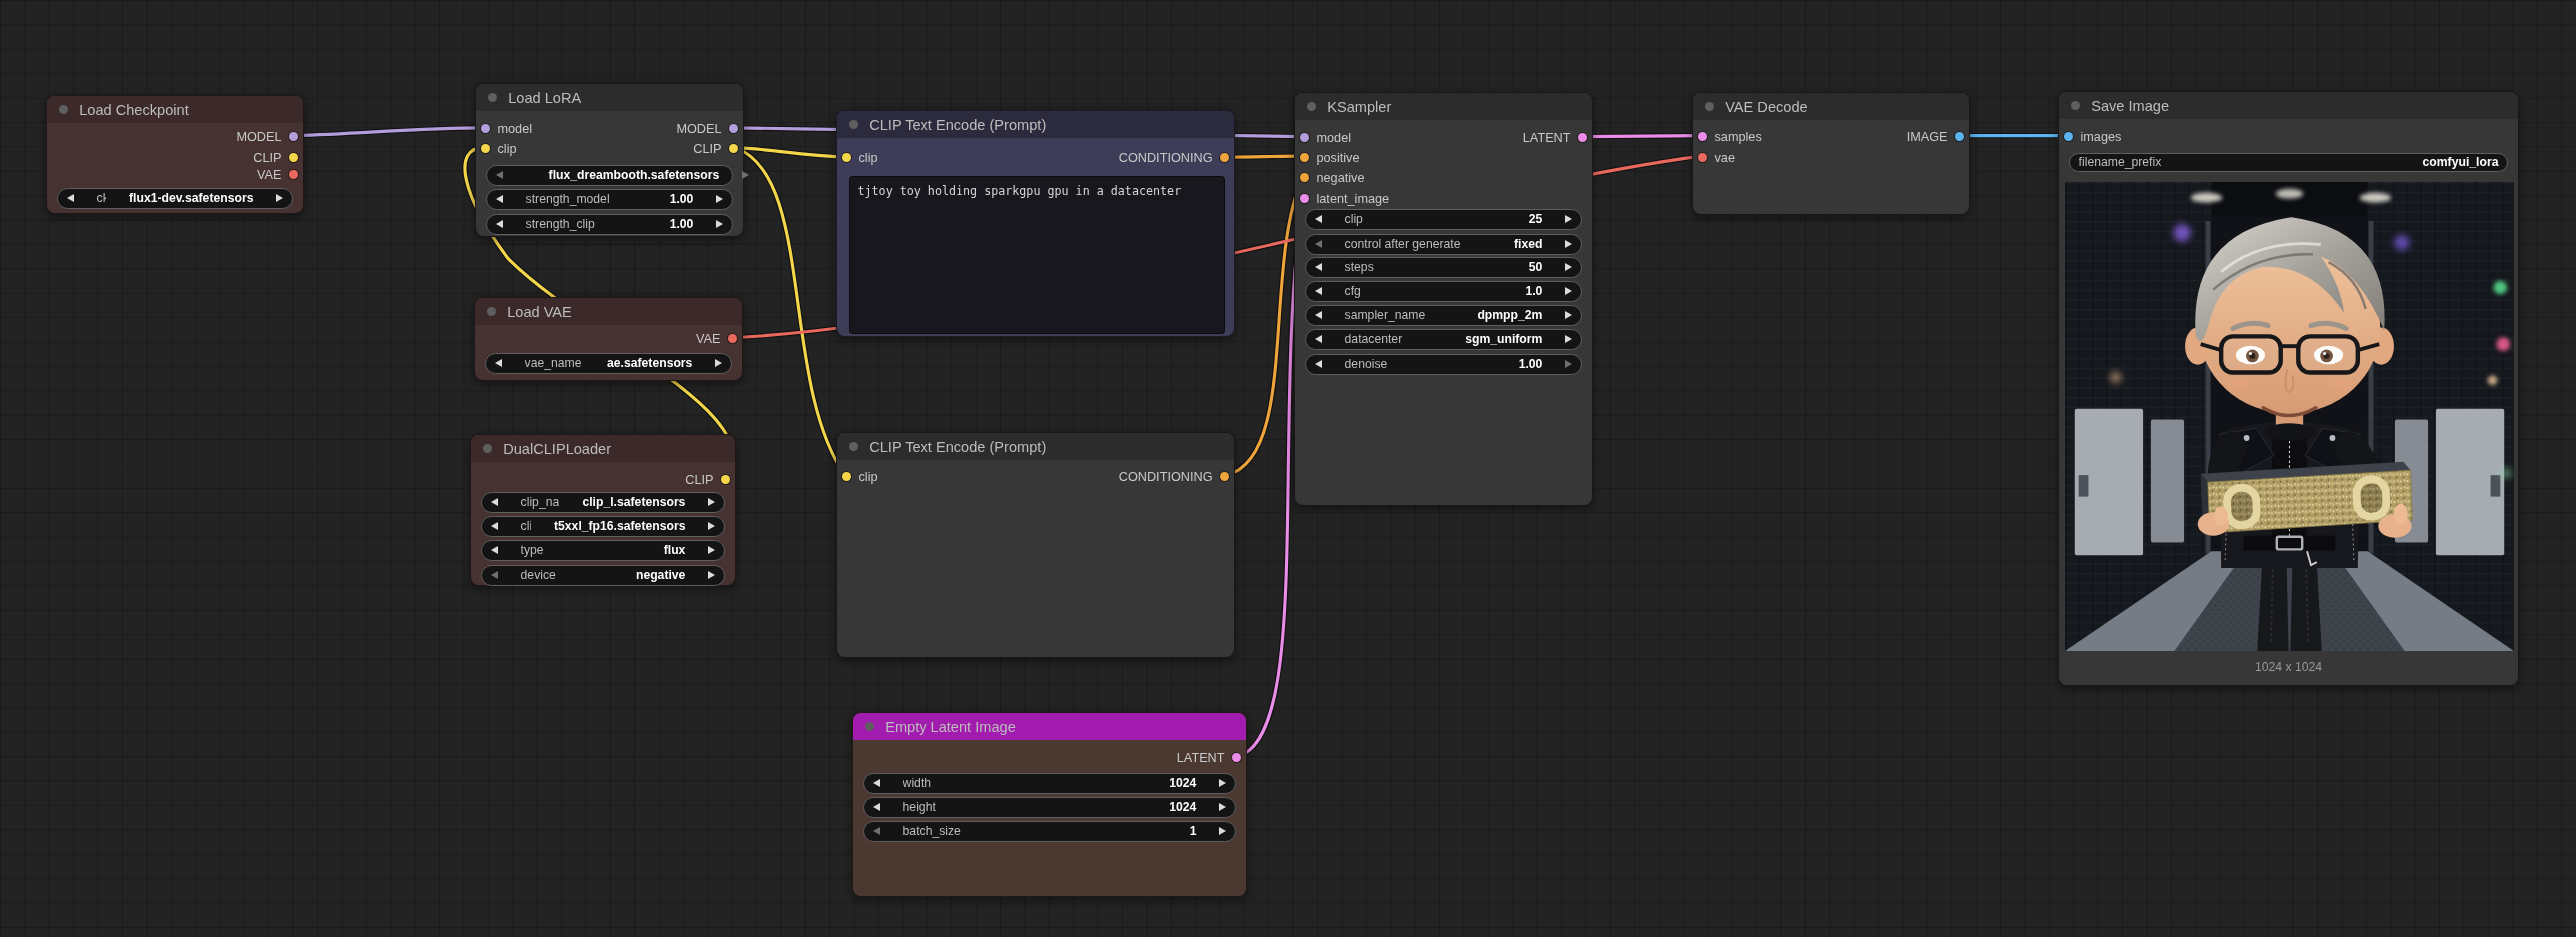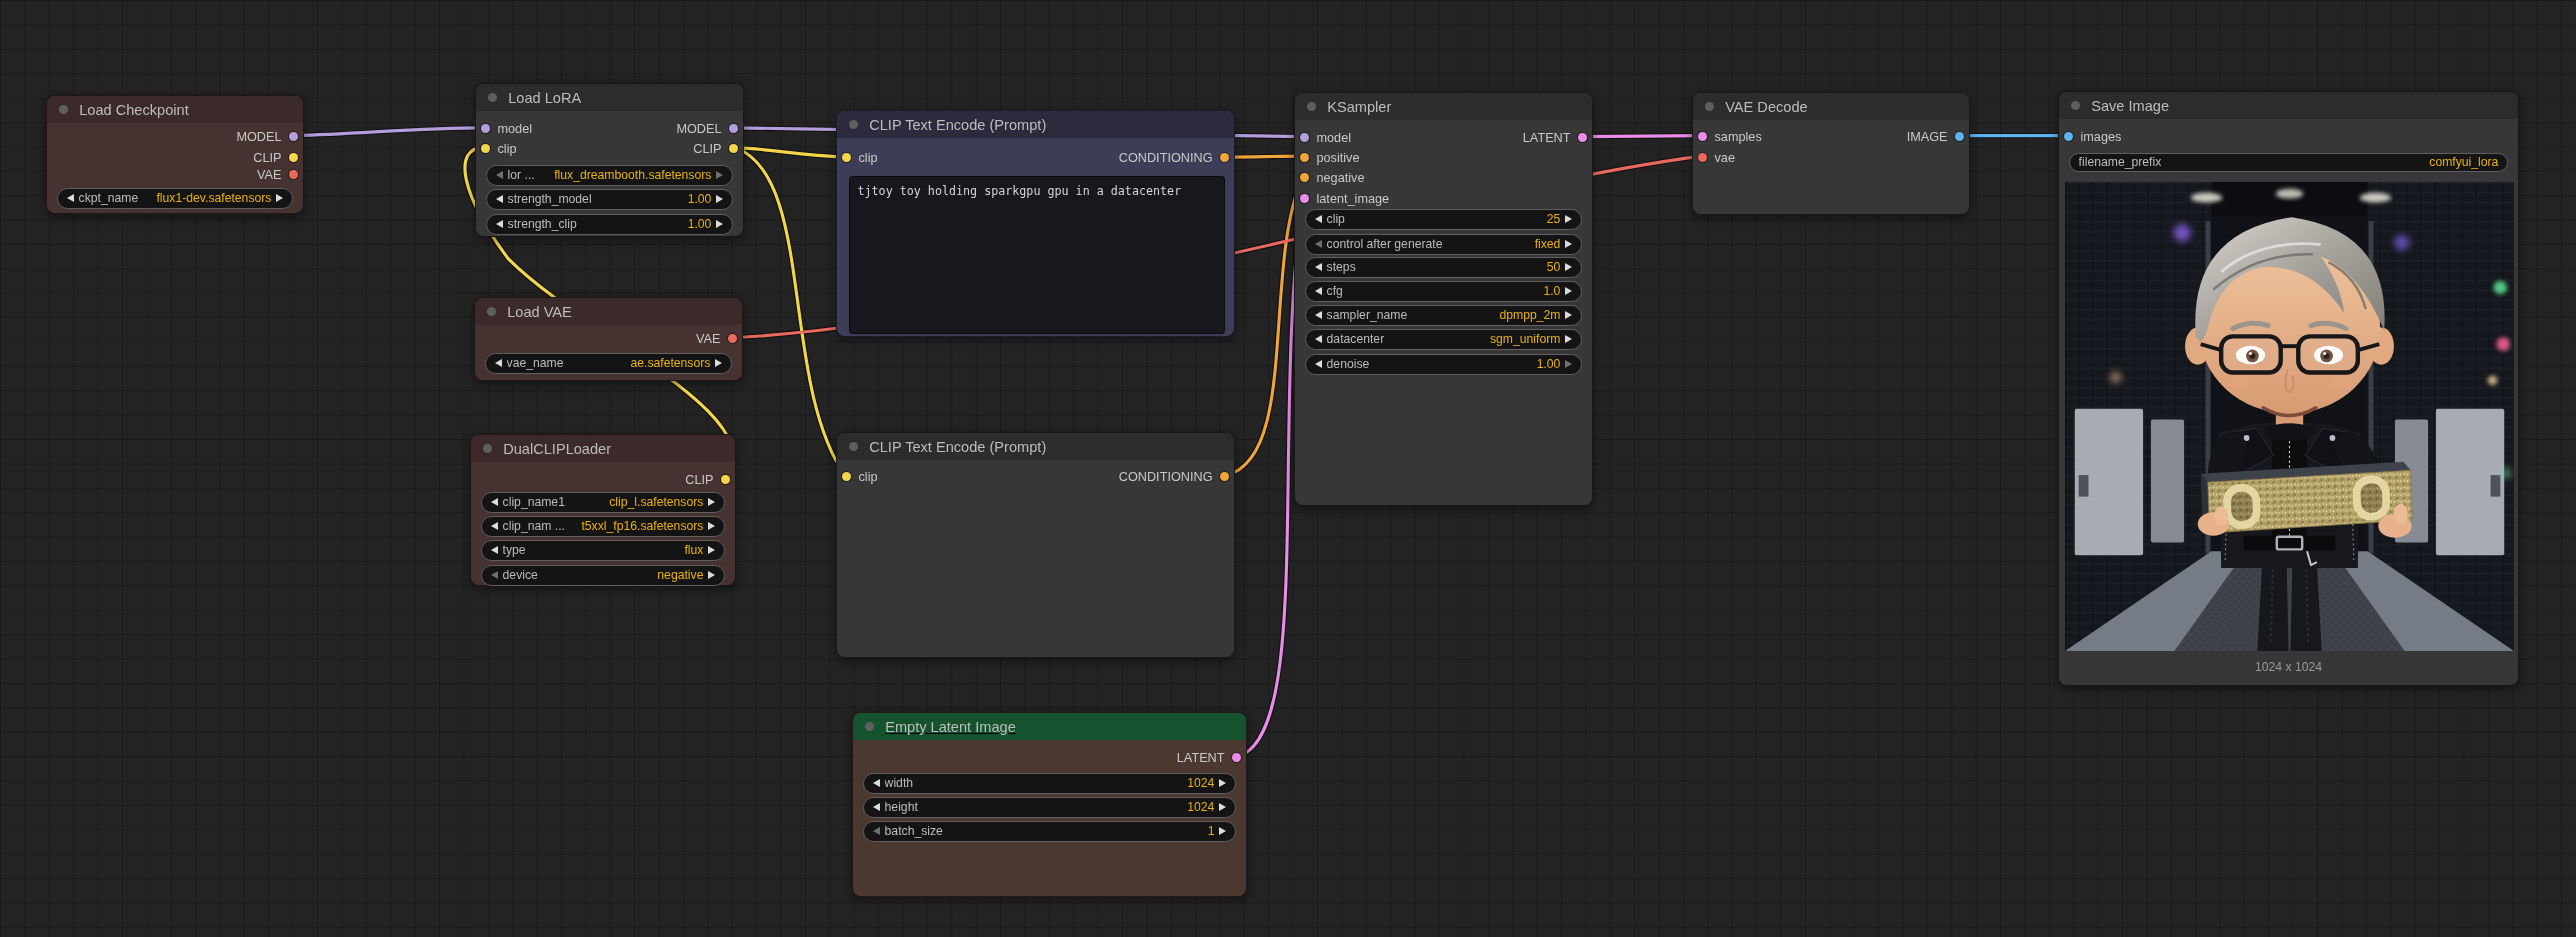--- a/index.html
+++ b/index.html
@@ -18,45 +18,45 @@
     position:absolute; z-index:2;
     border-radius:8.8px;
     border:1px solid rgba(0,0,0,.55);
     box-shadow:0 2.9px 9.8px rgba(0,0,0,.45);
   }
   .node.std   { background:#373737; }
   .node.std .titlebar   { background:#2c2c2c; }
   .node.maroon{ background:#463231; }
   .node.maroon .titlebar{ background:#3c2929; }
   .node.brown { background:#4b3931; }
-  .node.brown .titlebar { background:#14532d;text-decoration:underline; }
+  .node.brown .titlebar { background:#a21caf; }
   .node.blue  { background:#3d3d57; }
   .node.blue .titlebar  { background:#2b2b3d; }
   .titlebar{
     position:absolute; left:0; right:0; top:0; height:27px;
     border-radius:7.8px 7.8px 0 0;
     display:flex; align-items:center; gap:10.7px; padding-left:11.7px;
   }
   .collapse-dot{ width:9.8px; height:9.8px; border-radius:50%; background:#5f5f5f; flex:0 0 auto; }
   .title{ font-size:14.6px; color:#bdbdbd; white-space:nowrap; }
   .slot{ position:absolute; height:17.6px; display:flex; align-items:center; gap:7.8px; }
   .slot.in { left:4.9px; }
   .slot.out{ right:4.9px; flex-direction:row-reverse; }
   .dot{ width:8.8px; height:8.8px; border-radius:50%; flex:0 0 auto; box-shadow:0 0 0 1px rgba(0,0,0,.45); }
   .slabel{ font-size:12.7px; color:#c9c9c9; white-space:nowrap; }
   .c-model{ background:#b39ddb; } .c-clip{ background:#f4d64b; }
   .c-vae{ background:#e9695f; }  .c-cond{ background:#f0a43c; }
   .c-latent{ background:#ea8de9; } .c-image{ background:#5db3f0; }
   .widget{
     position:absolute; left:9.8px; right:9.8px; height:20.5px;
     background:#141414; border:1px solid #5f5f5f; border-radius:10.7px;
-    display:flex; align-items:center; padding:0 8.8px; gap:5px;
+    display:flex; align-items:center; padding:0 8.8px; gap:23px;
   }
   .wlabel{ font-size:12.2px; color:#bdbdbd; white-space:nowrap; overflow:hidden; }
-  .wvalue{ font-size:12.2px; color:#eab308; font-weight:400; margin-left:auto; white-space:nowrap; }
+  .wvalue{ font-size:12.2px; color:#ffffff; font-weight:700; margin-left:auto; white-space:nowrap; }
   .arr{ width:0; height:0; flex:0 0 auto; }
   .arr.l{ border-top:4.9px solid transparent; border-bottom:4.9px solid transparent; border-right:7.8px solid #dcdcdc; }
   .arr.r{ border-top:4.9px solid transparent; border-bottom:4.9px solid transparent; border-left:7.8px solid #dcdcdc; }
   .arr.dim.l{ border-right-color:#6f6f6f; } .arr.dim.r{ border-left-color:#6f6f6f; }
   .textwidget{
     position:absolute; background:#151515; border:1px solid rgba(0,0,0,.5); border-radius:3.9px;
     font-family:"DejaVu Sans Mono", monospace; font-size:11.7px; color:#d6d6d6;
     padding:6.8px 7.8px; line-height:1.35; overflow:hidden; white-space:pre-wrap;
   }
   .blue .textwidget{ background:#17171d; }

